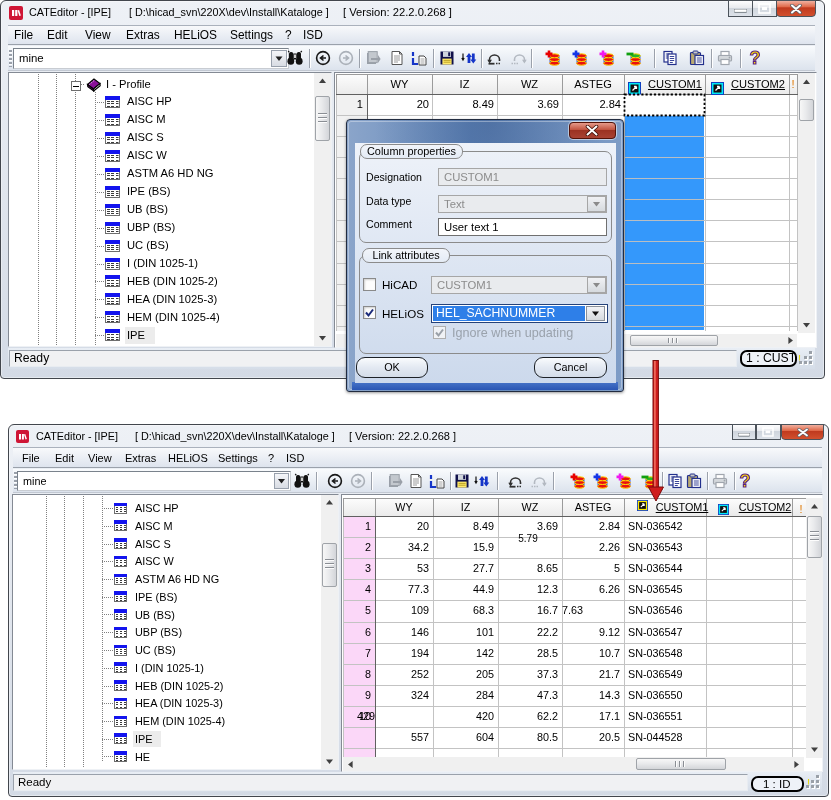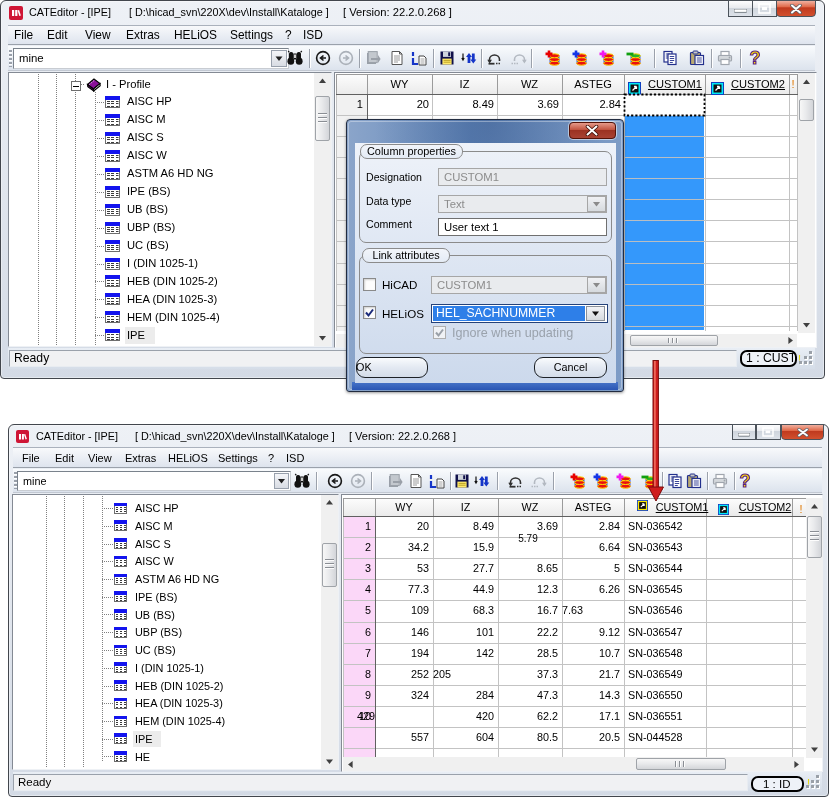--- a/index.html
+++ b/index.html
@@ -405,21 +405,21 @@
 <div class="abs" style="left:586px;top:306px;width:19px;height:15px;background:linear-gradient(180deg,#f2f3f6,#d6dade);border:1px solid #8a9099;"></div>
 <svg class="abs" style="left:586px;top:306px;" width="19" height="15" viewBox="0 0 19 15">
     <polygon points="6.0,5.4 13.0,5.4 9.5,9.95" fill="#101010"></polygon>
   </svg>
 <div class="abs" style="left:433px;top:326px;width:13px;height:13px;background:#f0f2f5;border:1px solid #aeaeae;"></div>
 <svg class="abs" style="left:434px;top:327px;" width="11" height="11" viewBox="0 0 11 11">
     <path d="M2 5.5 L4.5 8.5 L9 2.5" fill="none" stroke="#9aa0a8" stroke-width="2"></path>
   </svg>
 <div class="abs" style="left:452px;top:325px;width:150px;height:16px;font-size:12.6px;line-height:16px;text-align:left;color:#9aa2ac;white-space:nowrap;">Ignore when updating</div>
 <div class="abs" style="left:356px;top:357px;width:72px;height:21px;background:linear-gradient(180deg,#f9fbfd,#e3e9f2 50%,#d3dce8);border:1.4px solid #1d2126;border-radius:9px;"></div>
-<div class="abs" style="left:356px;top:358px;width:72px;height:19px;font-size:10.8px;line-height:19px;color:#000;white-space:nowrap;">OK</div>
+<div class="abs" style="left:356px;top:358px;width:72px;height:19px;font-size:10.8px;line-height:19px;text-align:center;color:#000;white-space:nowrap;">OK</div>
 <div class="abs" style="left:534px;top:357px;width:73px;height:21px;background:linear-gradient(180deg,#f9fbfd,#e3e9f2 50%,#d3dce8);border:1.4px solid #1d2126;border-radius:9px;"></div>
 <div class="abs" style="left:534px;top:358px;width:73px;height:19px;font-size:10.8px;line-height:19px;text-align:center;color:#000;white-space:nowrap;">Cancel</div>
 <svg class="abs" style="left:646px;top:360px;z-index:99;" width="20" height="142" viewBox="0 0 20 142">
     <rect x="7" y="0.5" width="5.4" height="128" fill="#cf1d1d" stroke="#7a0c0c" stroke-width="1"></rect>
     <rect x="8.1" y="1" width="1.6" height="126" fill="#f07060"></rect>
     <polygon points="2.5,127 17.5,127 10,141" fill="#cf1d1d" stroke="#7a0c0c" stroke-width="1"></polygon>
   </svg>
 <div class="win" style="left:8px;top:424px;width:819px;height:371px;"></div>
 <div class="abs" style="left:16px;top:430px;width:13px;height:13px;background:#cf1535;border-radius:2px;"></div>
 <svg class="abs" style="left:18px;top:432px;" width="9" height="9" viewBox="0 0 9 9">
@@ -707,21 +707,21 @@
 <div class="abs" style="left:343px;top:519.0px;width:28px;height:15px;font-size:10.8px;line-height:15px;text-align:right;color:#000;white-space:nowrap;">1</div>
 <div class="abs" style="left:375px;top:519.0px;width:54px;height:15px;font-size:10.8px;line-height:15px;text-align:right;color:#000;white-space:nowrap;">20</div>
 <div class="abs" style="left:433px;top:519.0px;width:61px;height:15px;font-size:10.8px;line-height:15px;text-align:right;color:#000;white-space:nowrap;">8.49</div>
 <div class="abs" style="left:498px;top:519.0px;width:60px;height:15px;font-size:10.8px;line-height:15px;text-align:right;color:#000;white-space:nowrap;">3.69</div>
 <div class="abs" style="left:562px;top:519.0px;width:58px;height:15px;font-size:10.8px;line-height:15px;text-align:right;color:#000;white-space:nowrap;">2.84</div>
 <div class="abs" style="left:628px;top:519.0px;width:76px;height:15px;font-size:10.8px;line-height:15px;text-align:left;color:#000;white-space:nowrap;">SN-036542</div>
 <div class="abs" style="left:343px;top:540.1px;width:28px;height:15px;font-size:10.8px;line-height:15px;text-align:right;color:#000;white-space:nowrap;">2</div>
 <div class="abs" style="left:375px;top:540.1px;width:54px;height:15px;font-size:10.8px;line-height:15px;text-align:right;color:#000;white-space:nowrap;">34.2</div>
 <div class="abs" style="left:433px;top:540.1px;width:61px;height:15px;font-size:10.8px;line-height:15px;text-align:right;color:#000;white-space:nowrap;">15.9</div>
 <div class="abs" style="left:498px;top:531px;width:60px;height:15px;font-size:10px;line-height:15px;text-align:center;color:#000;white-space:nowrap;">5.79</div>
-<div class="abs" style="left:562px;top:540.1px;width:58px;height:15px;font-size:10.8px;line-height:15px;text-align:right;color:#000;white-space:nowrap;">6.64</div>
+<div class="abs" style="left:562px;top:540.1px;width:58px;height:15px;font-size:10.8px;line-height:15px;text-align:right;color:#000;white-space:nowrap;">2.26</div>
 <div class="abs" style="left:628px;top:540.1px;width:76px;height:15px;font-size:10.8px;line-height:15px;text-align:left;color:#000;white-space:nowrap;">SN-036543</div>
 <div class="abs" style="left:343px;top:561.2px;width:28px;height:15px;font-size:10.8px;line-height:15px;text-align:right;color:#000;white-space:nowrap;">3</div>
 <div class="abs" style="left:375px;top:561.2px;width:54px;height:15px;font-size:10.8px;line-height:15px;text-align:right;color:#000;white-space:nowrap;">53</div>
 <div class="abs" style="left:433px;top:561.2px;width:61px;height:15px;font-size:10.8px;line-height:15px;text-align:right;color:#000;white-space:nowrap;">27.7</div>
 <div class="abs" style="left:498px;top:561.2px;width:60px;height:15px;font-size:10.8px;line-height:15px;text-align:right;color:#000;white-space:nowrap;">8.65</div>
 <div class="abs" style="left:562px;top:561.2px;width:58px;height:15px;font-size:10.8px;line-height:15px;text-align:right;color:#000;white-space:nowrap;">5</div>
 <div class="abs" style="left:628px;top:561.2px;width:76px;height:15px;font-size:10.8px;line-height:15px;text-align:left;color:#000;white-space:nowrap;">SN-036544</div>
 <div class="abs" style="left:343px;top:582.3px;width:28px;height:15px;font-size:10.8px;line-height:15px;text-align:right;color:#000;white-space:nowrap;">4</div>
 <div class="abs" style="left:375px;top:582.3px;width:54px;height:15px;font-size:10.8px;line-height:15px;text-align:right;color:#000;white-space:nowrap;">77.3</div>
 <div class="abs" style="left:433px;top:582.3px;width:61px;height:15px;font-size:10.8px;line-height:15px;text-align:right;color:#000;white-space:nowrap;">44.9</div>
@@ -741,21 +741,21 @@
 <div class="abs" style="left:562px;top:624.5px;width:58px;height:15px;font-size:10.8px;line-height:15px;text-align:right;color:#000;white-space:nowrap;">9.12</div>
 <div class="abs" style="left:628px;top:624.5px;width:76px;height:15px;font-size:10.8px;line-height:15px;text-align:left;color:#000;white-space:nowrap;">SN-036547</div>
 <div class="abs" style="left:343px;top:645.6px;width:28px;height:15px;font-size:10.8px;line-height:15px;text-align:right;color:#000;white-space:nowrap;">7</div>
 <div class="abs" style="left:375px;top:645.6px;width:54px;height:15px;font-size:10.8px;line-height:15px;text-align:right;color:#000;white-space:nowrap;">194</div>
 <div class="abs" style="left:433px;top:645.6px;width:61px;height:15px;font-size:10.8px;line-height:15px;text-align:right;color:#000;white-space:nowrap;">142</div>
 <div class="abs" style="left:498px;top:645.6px;width:60px;height:15px;font-size:10.8px;line-height:15px;text-align:right;color:#000;white-space:nowrap;">28.5</div>
 <div class="abs" style="left:562px;top:645.6px;width:58px;height:15px;font-size:10.8px;line-height:15px;text-align:right;color:#000;white-space:nowrap;">10.7</div>
 <div class="abs" style="left:628px;top:645.6px;width:76px;height:15px;font-size:10.8px;line-height:15px;text-align:left;color:#000;white-space:nowrap;">SN-036548</div>
 <div class="abs" style="left:343px;top:666.7px;width:28px;height:15px;font-size:10.8px;line-height:15px;text-align:right;color:#000;white-space:nowrap;">8</div>
 <div class="abs" style="left:375px;top:666.7px;width:54px;height:15px;font-size:10.8px;line-height:15px;text-align:right;color:#000;white-space:nowrap;">252</div>
-<div class="abs" style="left:433px;top:666.7px;width:61px;height:15px;font-size:10.8px;line-height:15px;text-align:left;color:#000;white-space:nowrap;">205</div>
+<div class="abs" style="left:433px;top:666.7px;width:61px;height:15px;font-size:10.8px;line-height:15px;text-align:right;color:#000;white-space:nowrap;">205</div>
 <div class="abs" style="left:498px;top:666.7px;width:60px;height:15px;font-size:10.8px;line-height:15px;text-align:right;color:#000;white-space:nowrap;">37.3</div>
 <div class="abs" style="left:562px;top:666.7px;width:58px;height:15px;font-size:10.8px;line-height:15px;text-align:right;color:#000;white-space:nowrap;">21.7</div>
 <div class="abs" style="left:628px;top:666.7px;width:76px;height:15px;font-size:10.8px;line-height:15px;text-align:left;color:#000;white-space:nowrap;">SN-036549</div>
 <div class="abs" style="left:343px;top:687.8px;width:28px;height:15px;font-size:10.8px;line-height:15px;text-align:right;color:#000;white-space:nowrap;">9</div>
 <div class="abs" style="left:375px;top:687.8px;width:54px;height:15px;font-size:10.8px;line-height:15px;text-align:right;color:#000;white-space:nowrap;">324</div>
 <div class="abs" style="left:433px;top:687.8px;width:61px;height:15px;font-size:10.8px;line-height:15px;text-align:right;color:#000;white-space:nowrap;">284</div>
 <div class="abs" style="left:498px;top:687.8px;width:60px;height:15px;font-size:10.8px;line-height:15px;text-align:right;color:#000;white-space:nowrap;">47.3</div>
 <div class="abs" style="left:562px;top:687.8px;width:58px;height:15px;font-size:10.8px;line-height:15px;text-align:right;color:#000;white-space:nowrap;">14.3</div>
 <div class="abs" style="left:628px;top:687.8px;width:76px;height:15px;font-size:10.8px;line-height:15px;text-align:left;color:#000;white-space:nowrap;">SN-036550</div>
 <div class="abs" style="left:343px;top:708.9px;width:28px;height:15px;font-size:10.8px;line-height:15px;text-align:right;color:#000;white-space:nowrap;">10</div>

